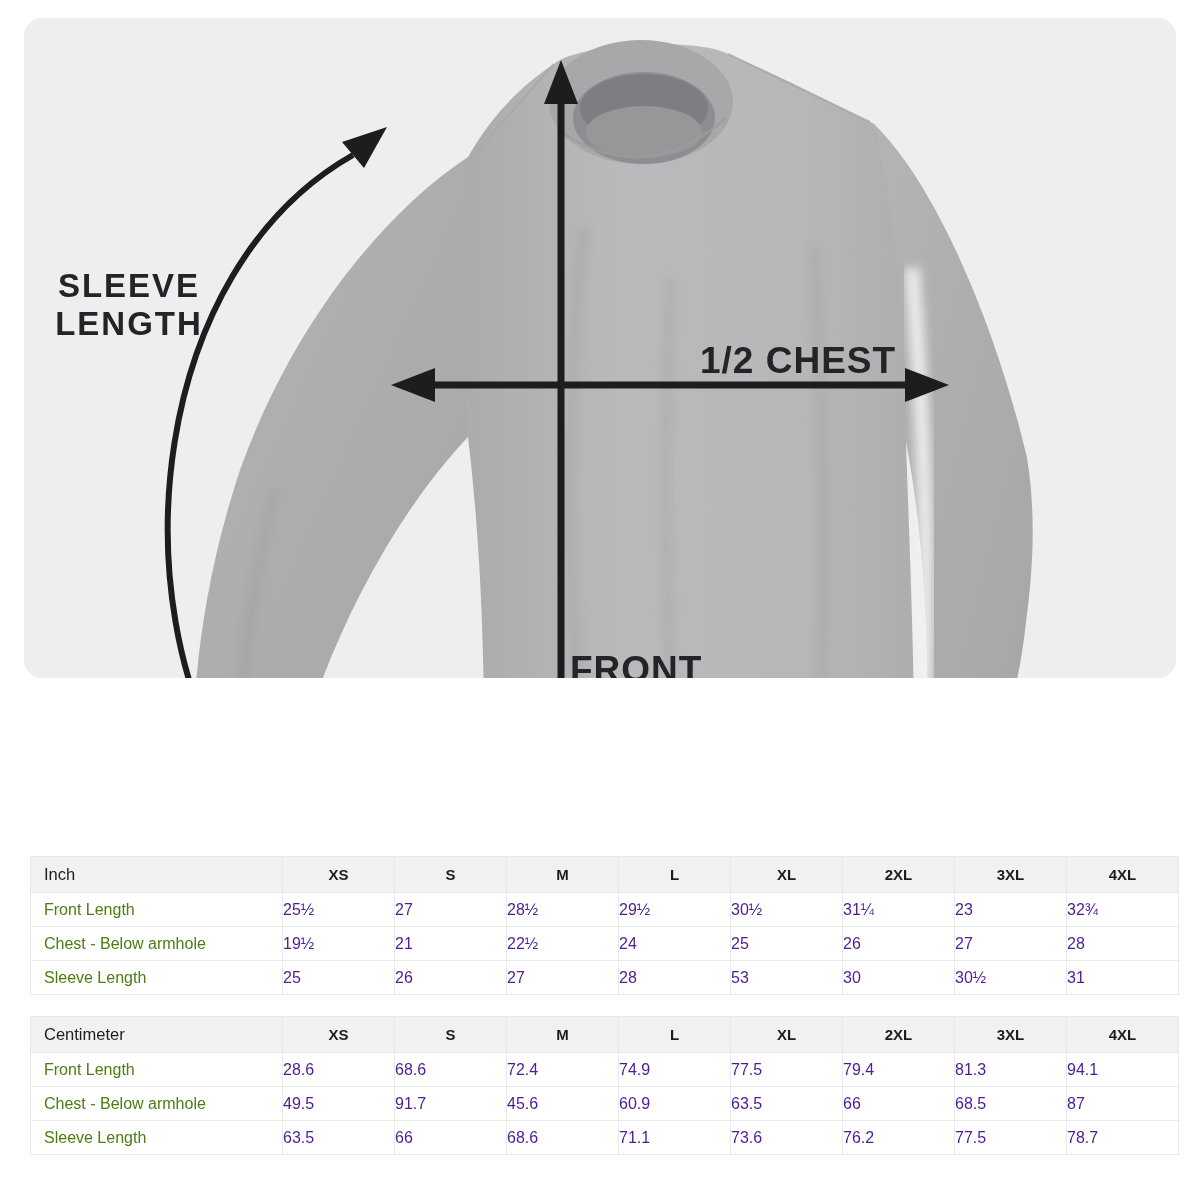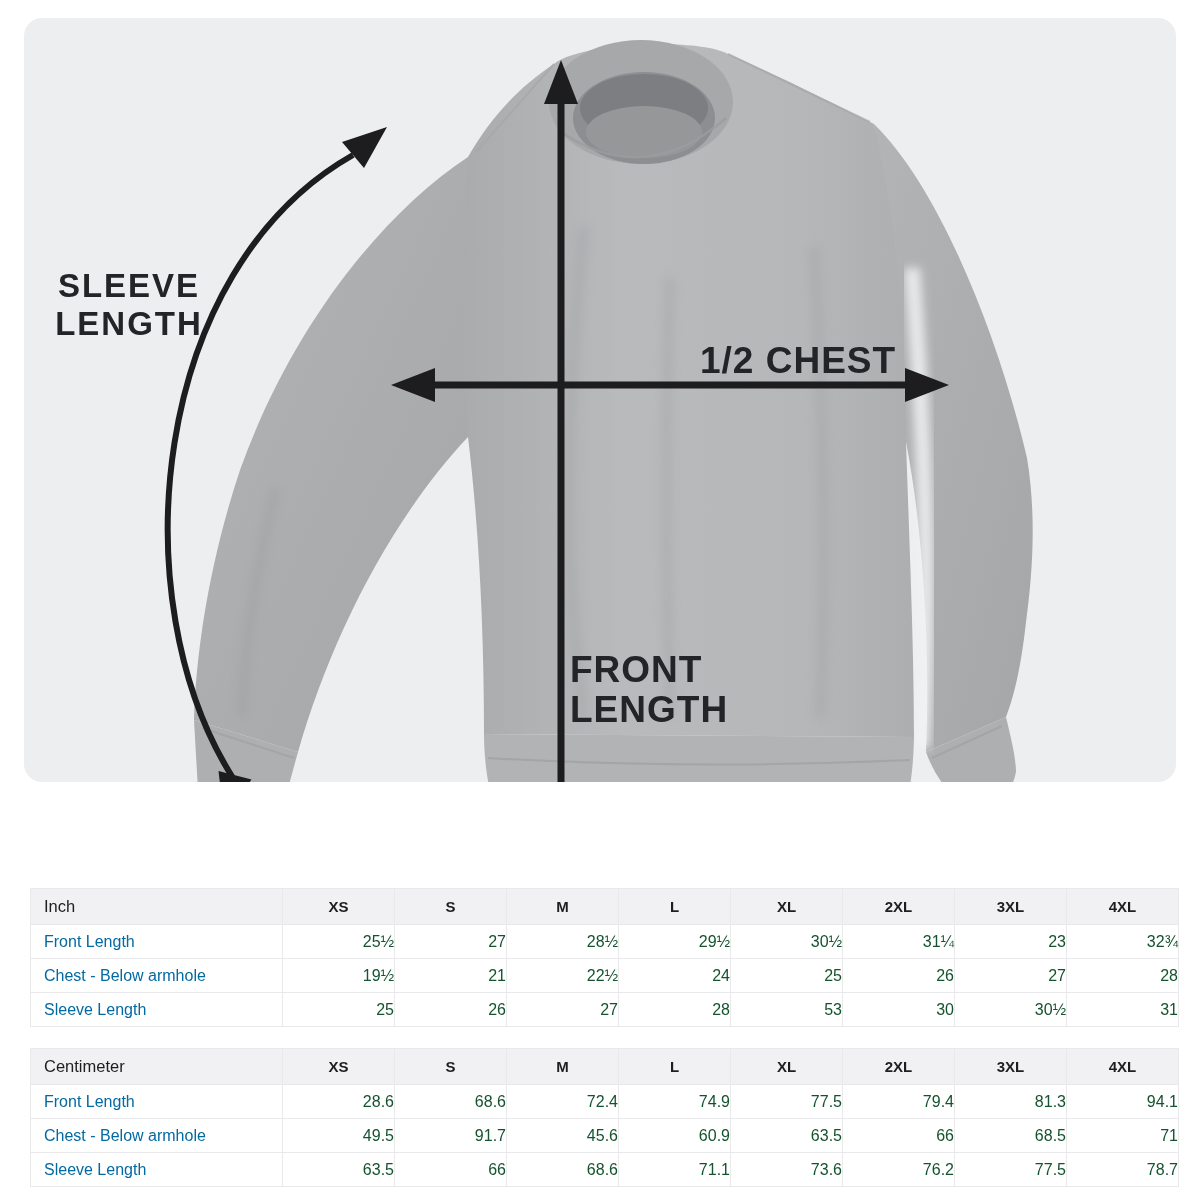--- a/index.html
+++ b/index.html
@@ -1,36 +1,36 @@
 <!DOCTYPE html>
 <html><head>
 <meta charset="utf-8">
 <style>
   html,body { margin:0; padding:0; background:#ffffff; }
   body { width:1200px; height:1200px; font-family:"Liberation Sans", sans-serif; }
   .page { position:relative; width:1200px; height:1200px; overflow:hidden; background:#ffffff; }
 
   .photo-panel {
-    position:absolute; left:24px; top:18px; width:1152px; height:764px;
+    position:absolute; left:24px; top:18px; width:1152px; height:660px;
     background:#edeeef; border-radius:18px; overflow:hidden;
   }
   .photo-panel svg { position:absolute; left:0; top:0; }
 
   .size-table {
     position:absolute; left:30px; width:1148px;
     border-collapse:collapse; table-layout:fixed;
     font-size:16px; color:#1d1e20;
   }
-  .size-table.inch { top:888px; }
-  .size-table.cm   { top:1048px;padding-left:12px; }
+  .size-table.inch { top:856px; }
+  .size-table.cm   { top:1016px;padding-left:12px; }
   .size-table th, .size-table td { border:1px solid #e9e9ec; padding:0; }
   .size-table thead th { background:#f1f1f3; height:35px; font-weight:bold; font-size:15px; text-align:center; }
   .size-table thead th.unit { font-weight:normal; font-size:16.5px; text-align:left; padding-left:13px; }
-  .size-table tbody td { background:#ffffff; height:33px; text-align:right; font-size:16px; color:#14532d; }
-  .size-table tbody td.rowlabel { text-align:left; padding-left:13px; color:#0369a1; }
+  .size-table tbody td { background:#ffffff; height:33px; text-align:left; font-size:16px; color:#4c1d95; }
+  .size-table tbody td.rowlabel { text-align:left; padding-left:13px; color:#4d7c0f; }
 
   .mlabel { font-weight:bold; fill:#232427; }
 </style>
 </head>
 <body>
 
 <div class="page">
 
   <div class="photo-panel">
     <svg width="1152" height="848" viewBox="0 0 1152 848">
@@ -227,21 +227,21 @@
       </tr>
       <tr>
         <td class="rowlabel">Chest - Below armhole</td>
         <td>49.5</td>
         <td>91.7</td>
         <td>45.6</td>
         <td>60.9</td>
         <td>63.5</td>
         <td>66</td>
         <td>68.5</td>
-        <td>71</td>
+        <td>87</td>
       </tr>
       <tr>
         <td class="rowlabel">Sleeve Length</td>
         <td>63.5</td>
         <td>66</td>
         <td>68.6</td>
         <td>71.1</td>
         <td>73.6</td>
         <td>76.2</td>
         <td>77.5</td>

